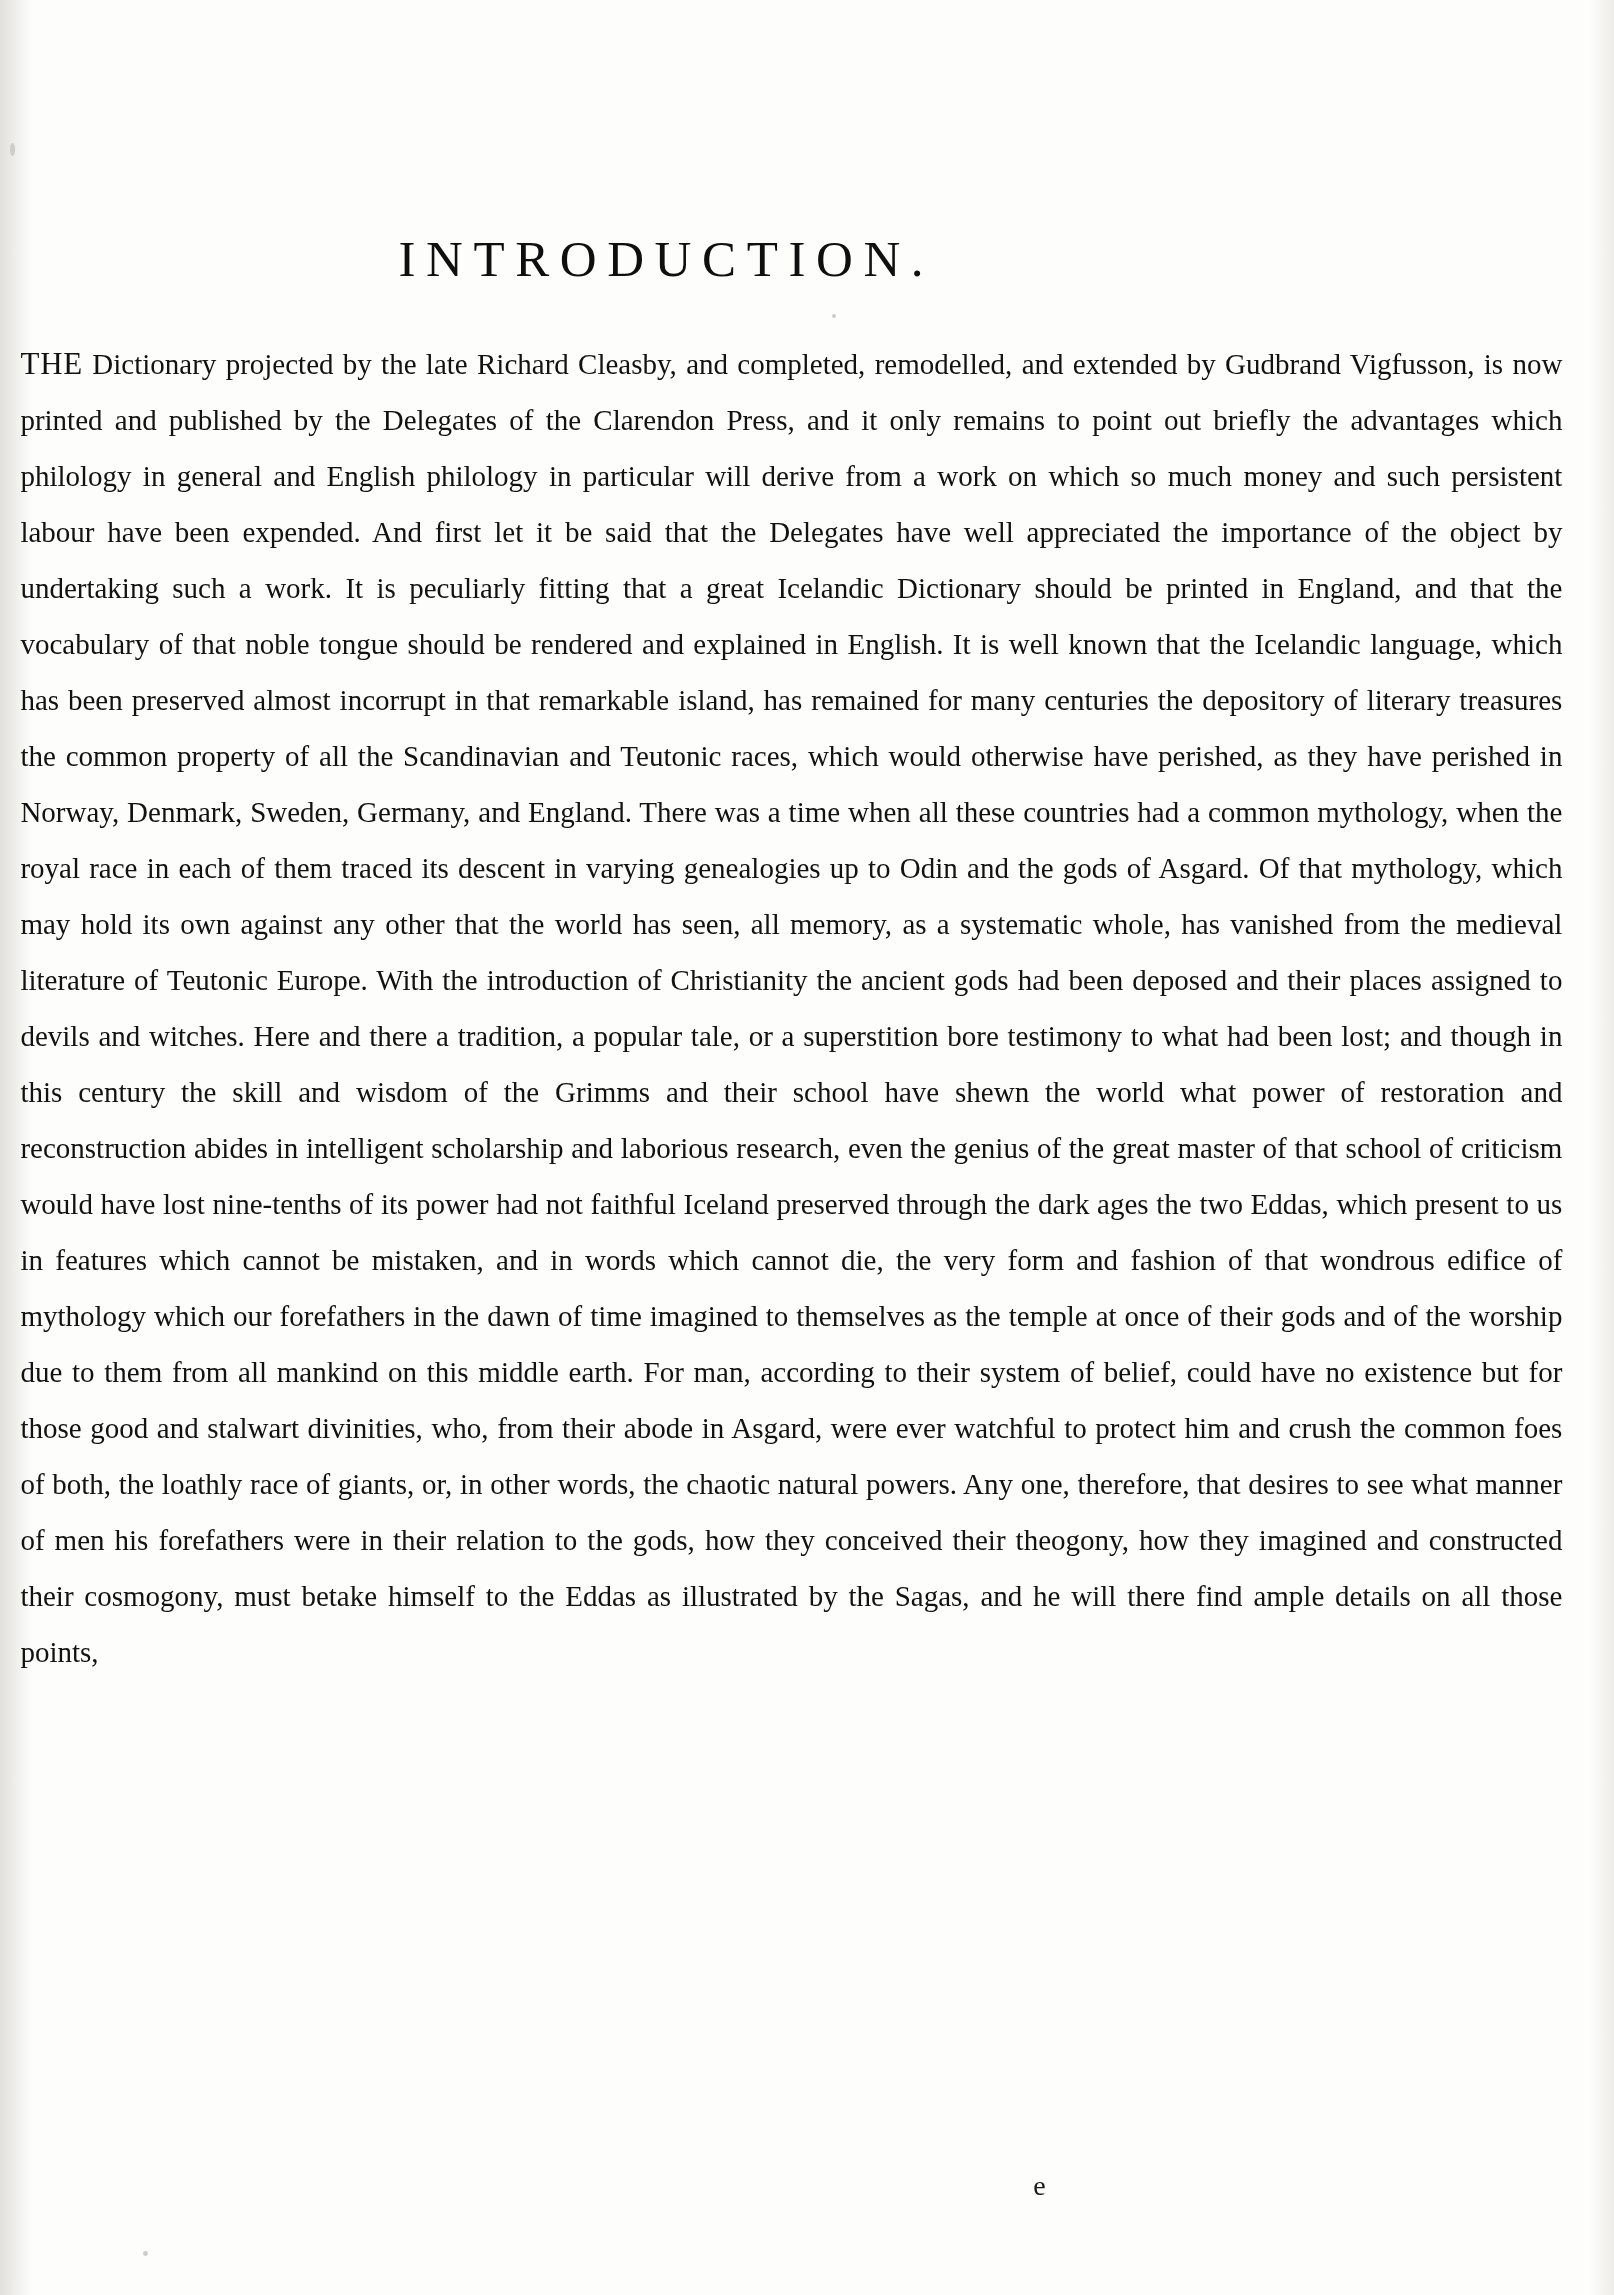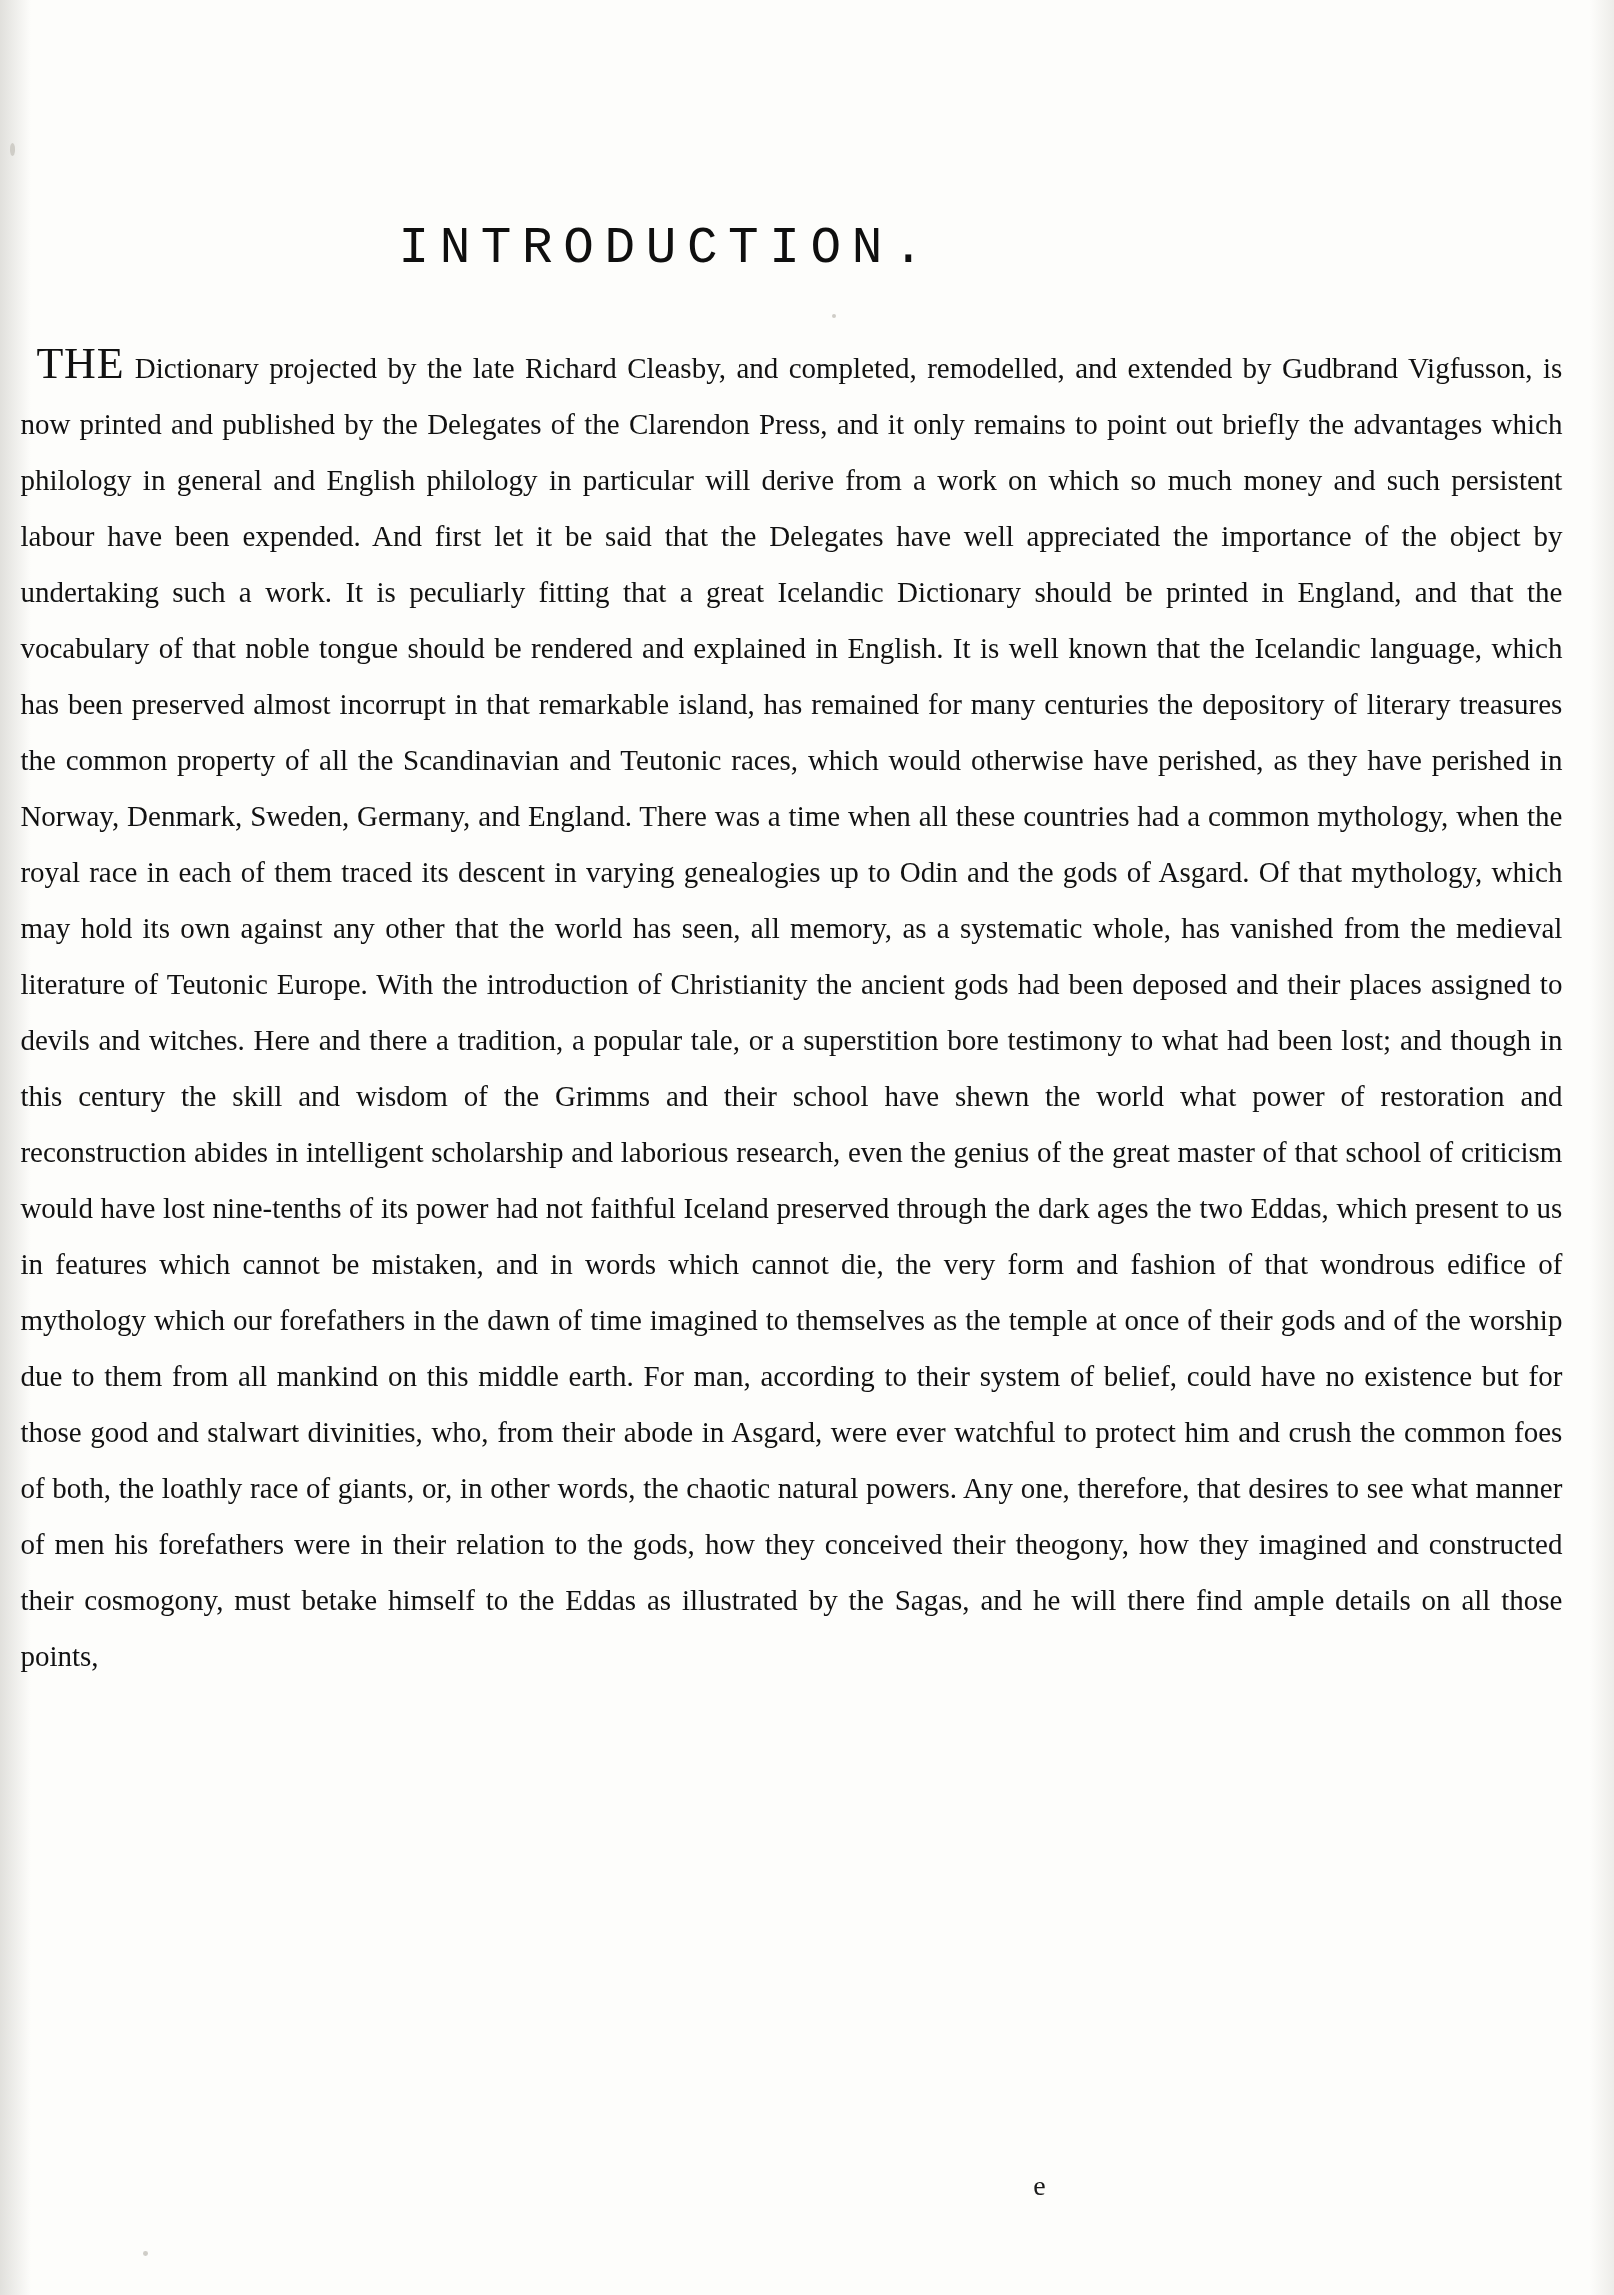--- a/index.html
+++ b/index.html
@@ -37,47 +37,46 @@
     background: linear-gradient(to left, rgba(200,198,192,0.30), rgba(255,255,255,0));
     pointer-events: none;
   }
   .content {
     position: absolute;
     left: 0; top: 0;
     width: 1614px;
   }
   .page-title {
     position: absolute;
-    top: 186px;
+    top: 196px;
     left: 0;
     width: 1322px;
     text-align: center;
-    font-family: Liberation Mono, monospace;
+    font-family: Liberation Serif, serif;
     font-size: 51px;
     letter-spacing: 10.6px;
     font-weight: 400;
     color: #0f0f0f;
     text-indent: 10.6px;
   }
   .body-text {
     position: absolute;
     top: 336px;
     left: 20.4px;
     width: 1542px;
     font-size: 29px;
     line-height: 56px;
     text-align: justify;
     text-justify: inter-word;
     color: #121212;
     hyphens: none;
   }
   .body-text .dropcaps {
-    font-size: 44px;
+    font-size: 31px;
     letter-spacing: 0.8px;
-    margin-left: 16px;
   }
   .body-text p {
     margin: 0;
   }
   .catchword {
     position: absolute;
     top: 2170px;
     left: 0;
     width: 1614px;
     text-align: center;

